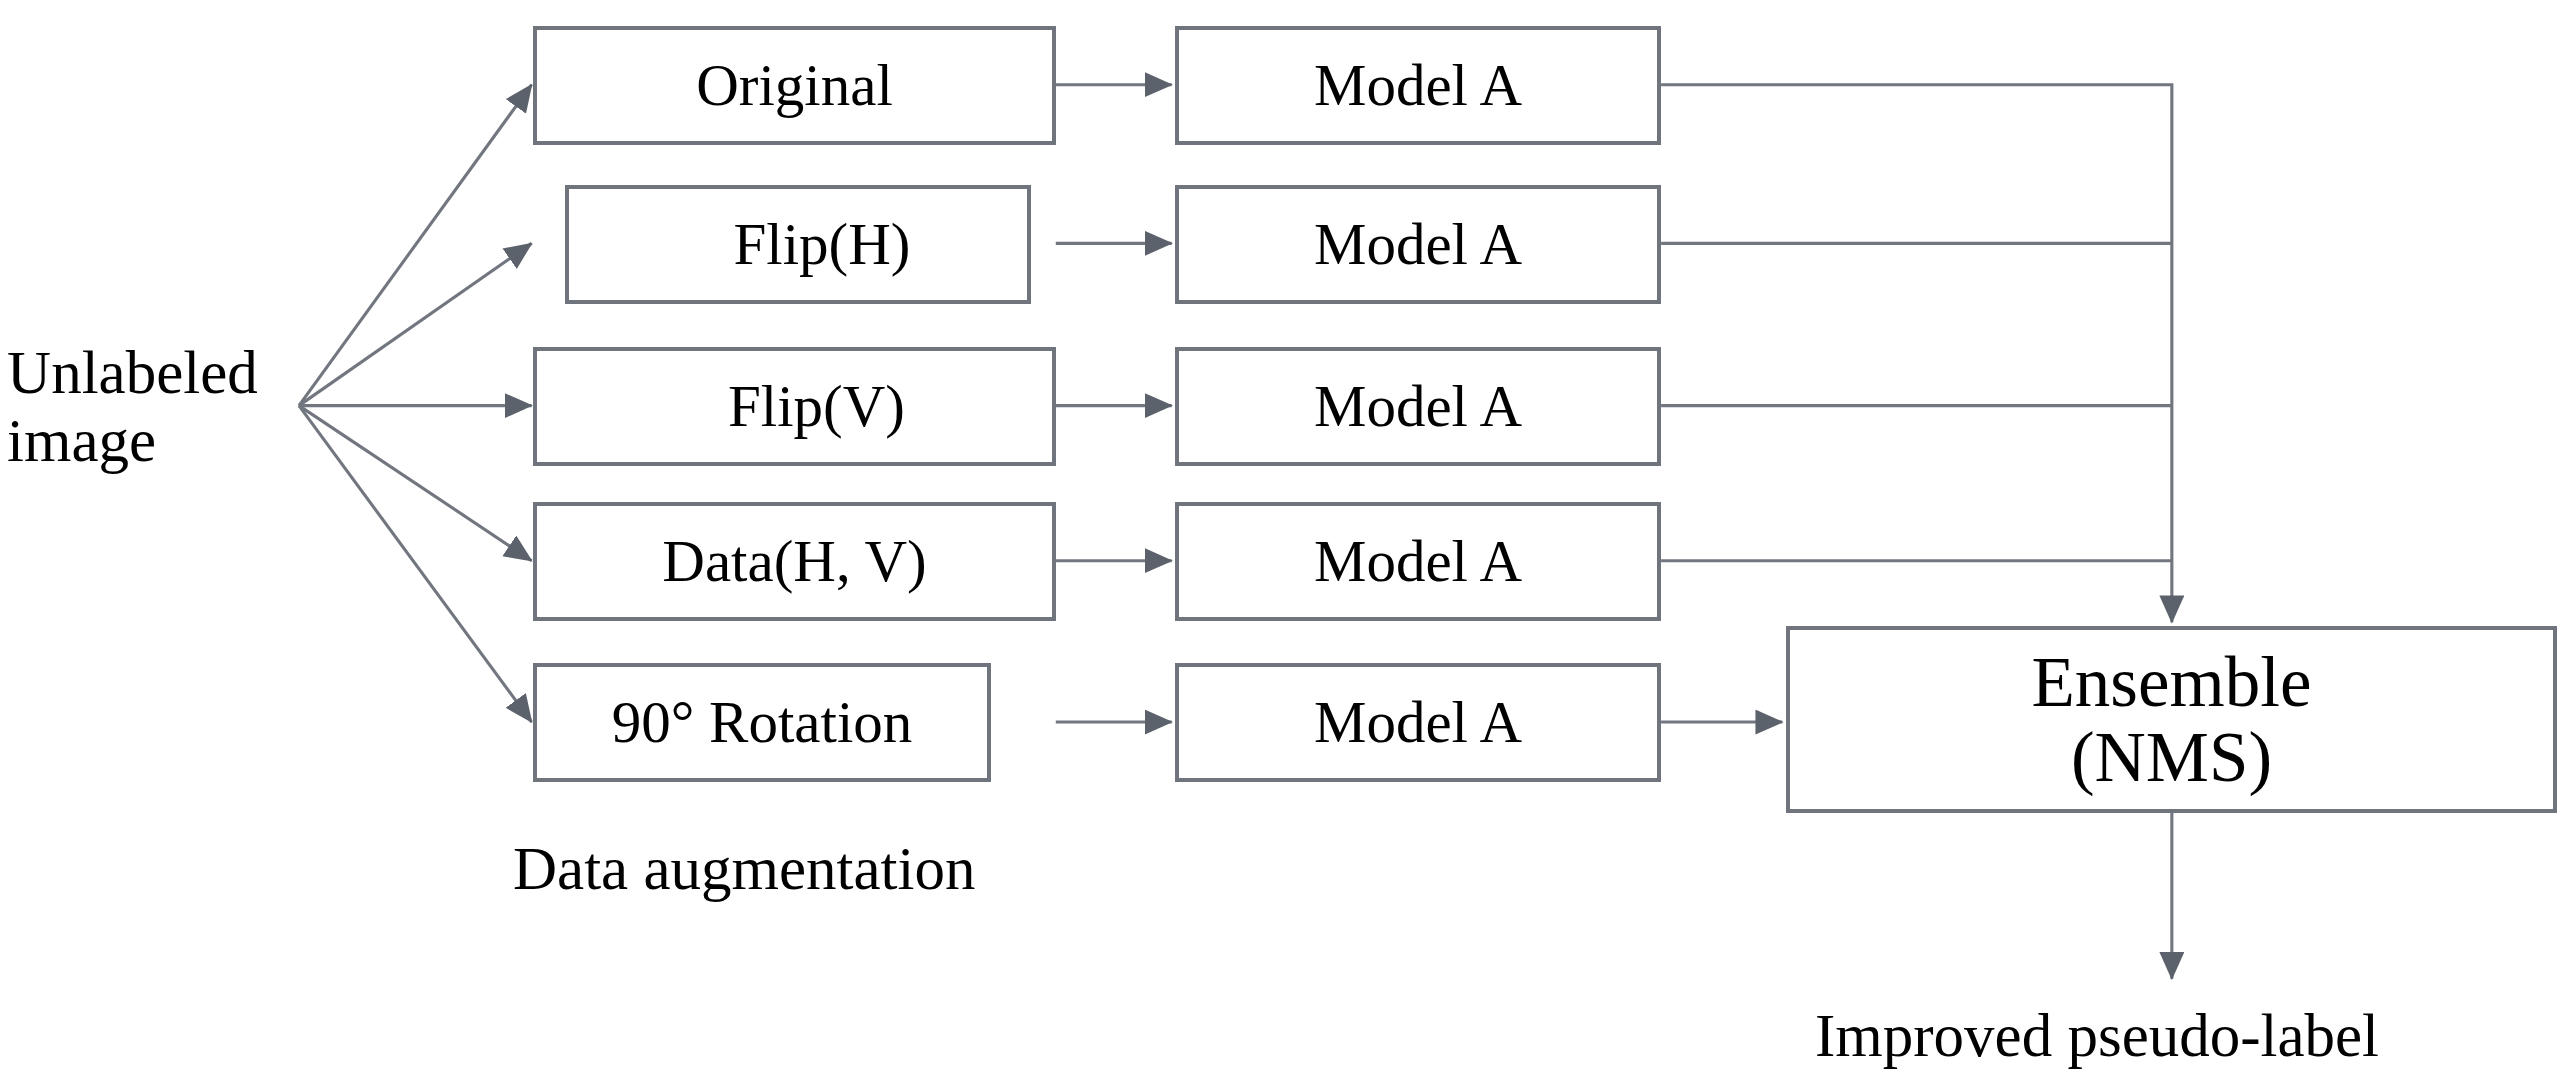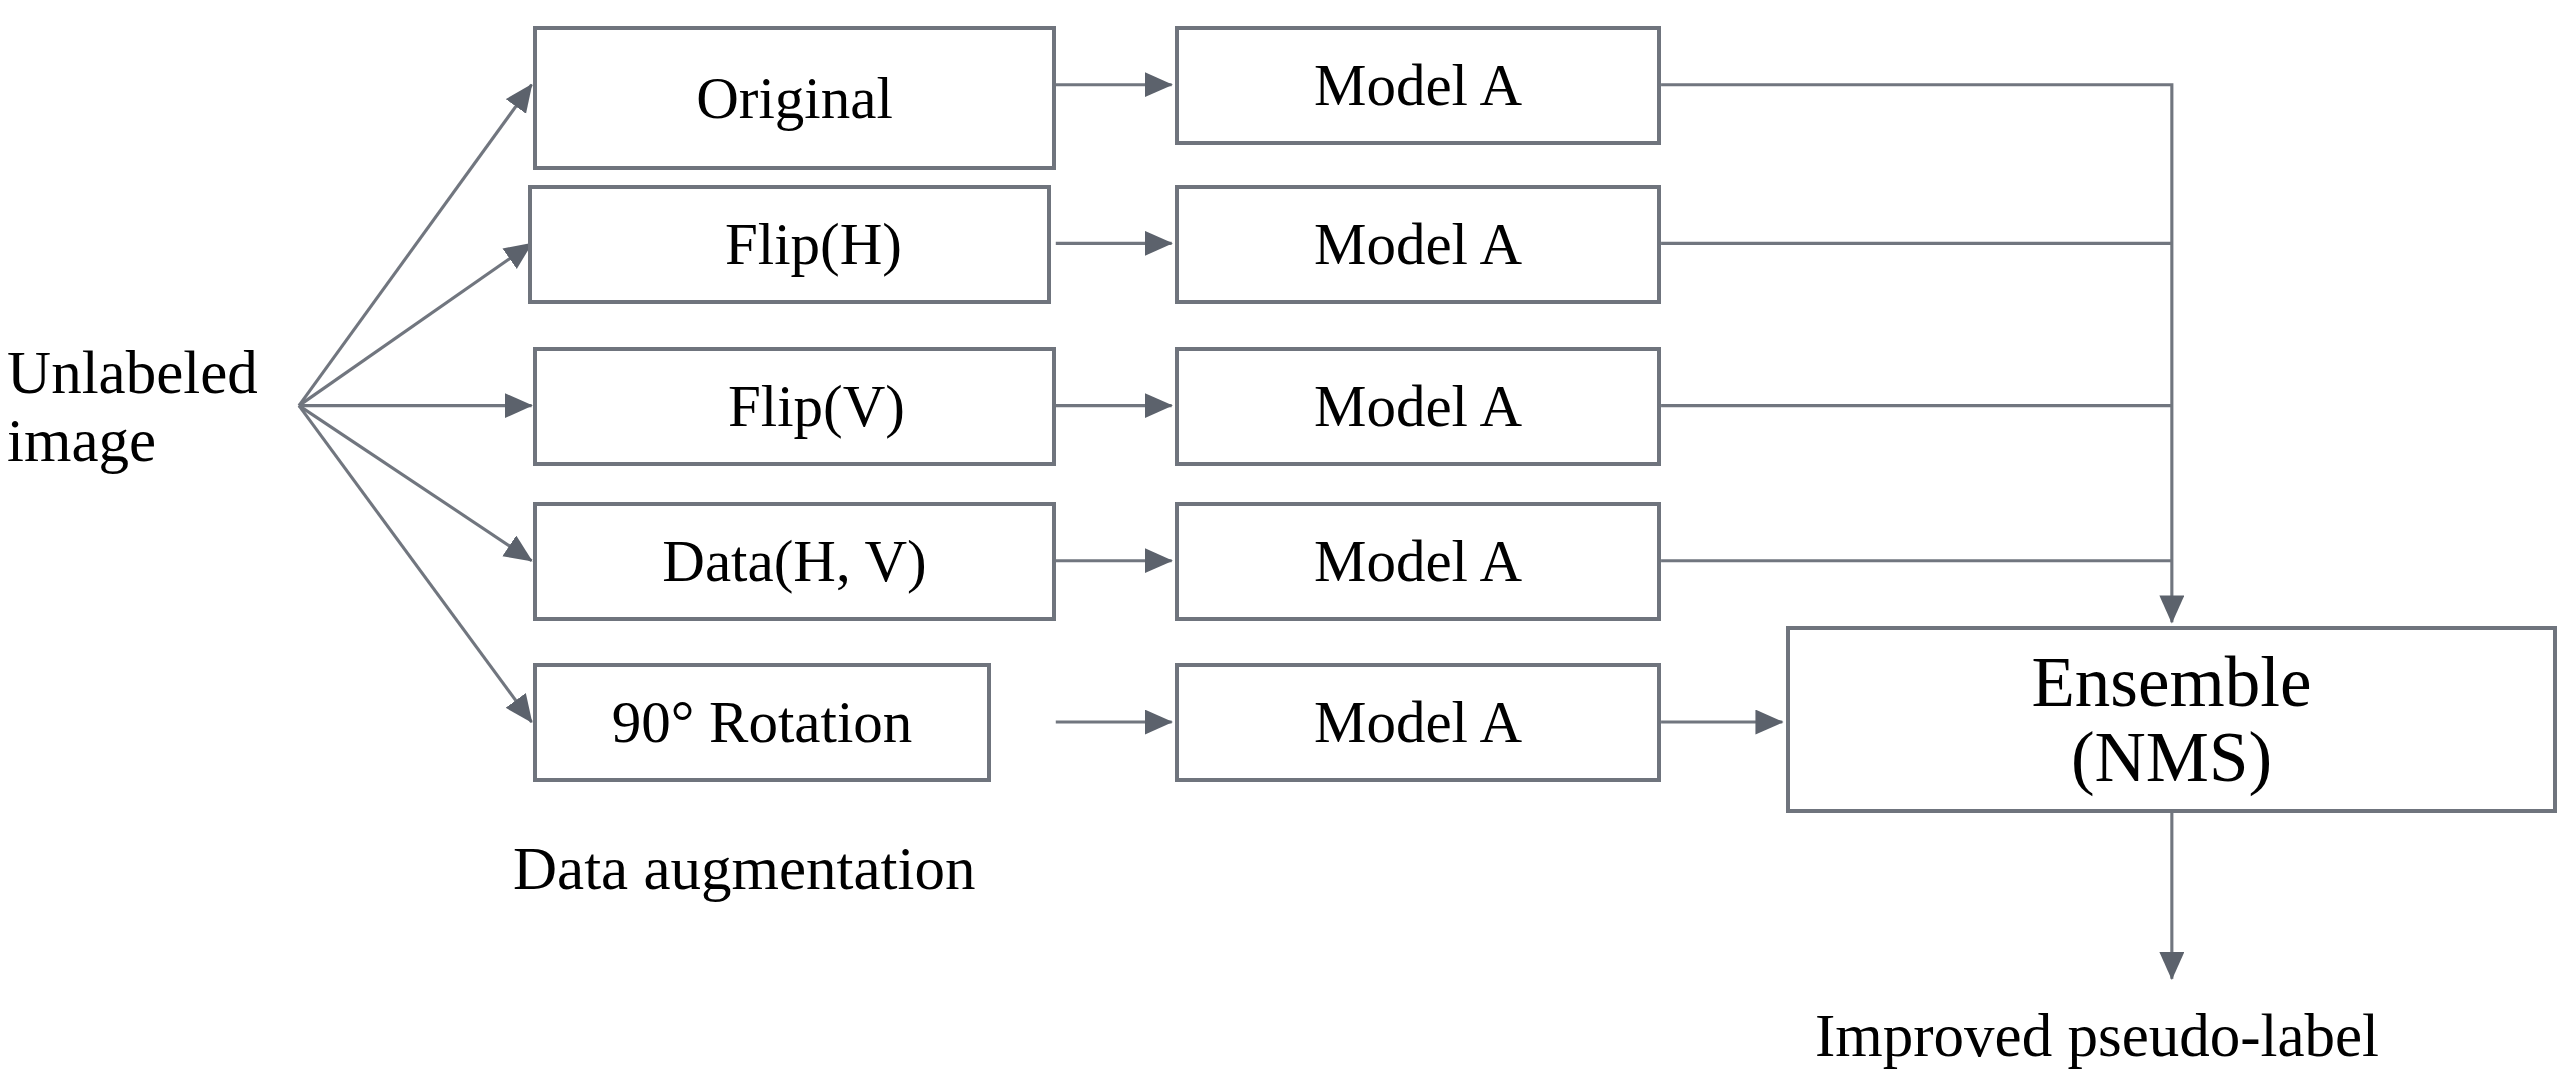--- a/index.html
+++ b/index.html
@@ -91,24 +91,24 @@
     <line class="conn" x1="1863" y1="810" x2="1999" y2="810" marker-end="url(#arrowhead)"></line>
 
     <line class="conn" x1="2436" y1="912" x2="2436" y2="1098" marker-end="url(#arrowhead)"></line>
   </svg>
 
   <div class="outer-label" style="left:7.1px; top:339px; width:285px;">
     <span style="display:block">Unlabeled</span>
     <span style="display:block">image</span>
   </div>
 
-  <div class="box" style="left:533px; top:26px;  width:523px; height:144px;">
+  <div class="box" style="left:533px; top:26px;  width:523px; height:119px;">
     <span class="box-label">Original</span>
   </div>
-  <div class="box" style="left:528px; top:185px; width:523px; height:119px;padding-left:48px;">
+  <div class="box" style="left:565px; top:185px; width:466px; height:119px;padding-left:48px;">
     <span class="box-label">Flip(H)</span>
   </div>
   <div class="box" style="left:533px; top:347px; width:523px; height:119px;padding-left:44px;">
     <span class="box-label">Flip(V)</span>
   </div>
   <div class="box" style="left:533px; top:502px; width:523px; height:119px;">
     <span class="box-label">Data(H, V)</span>
   </div>
   <div class="box" style="left:533px; top:663px; width:458px; height:119px;">
     <span class="box-label">90° Rotation</span>

